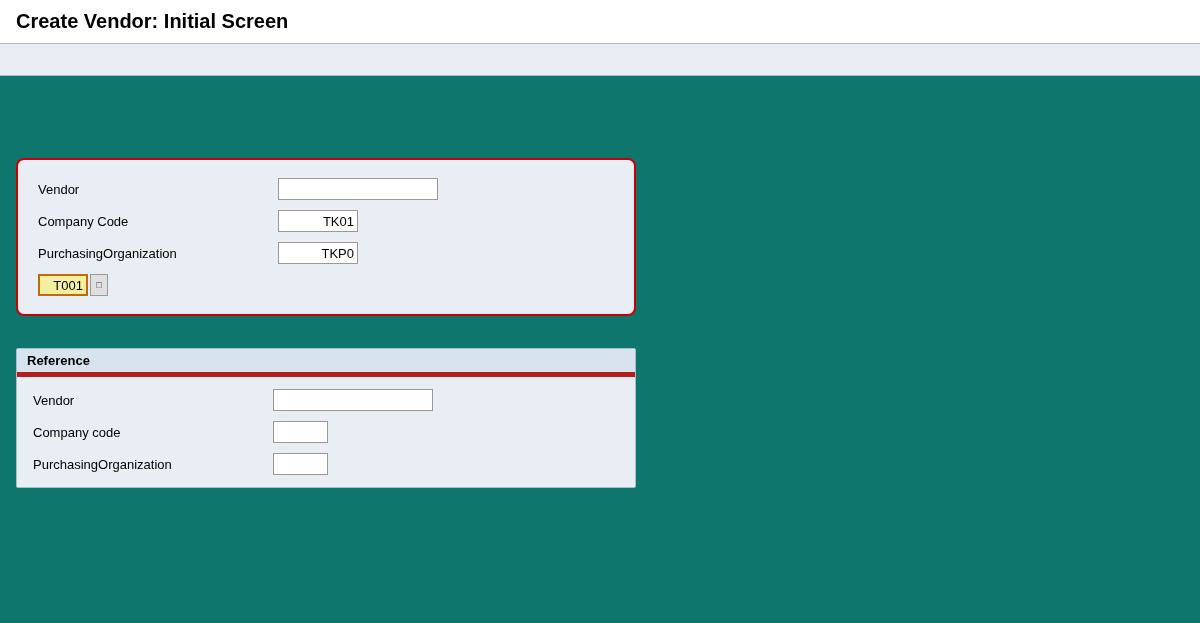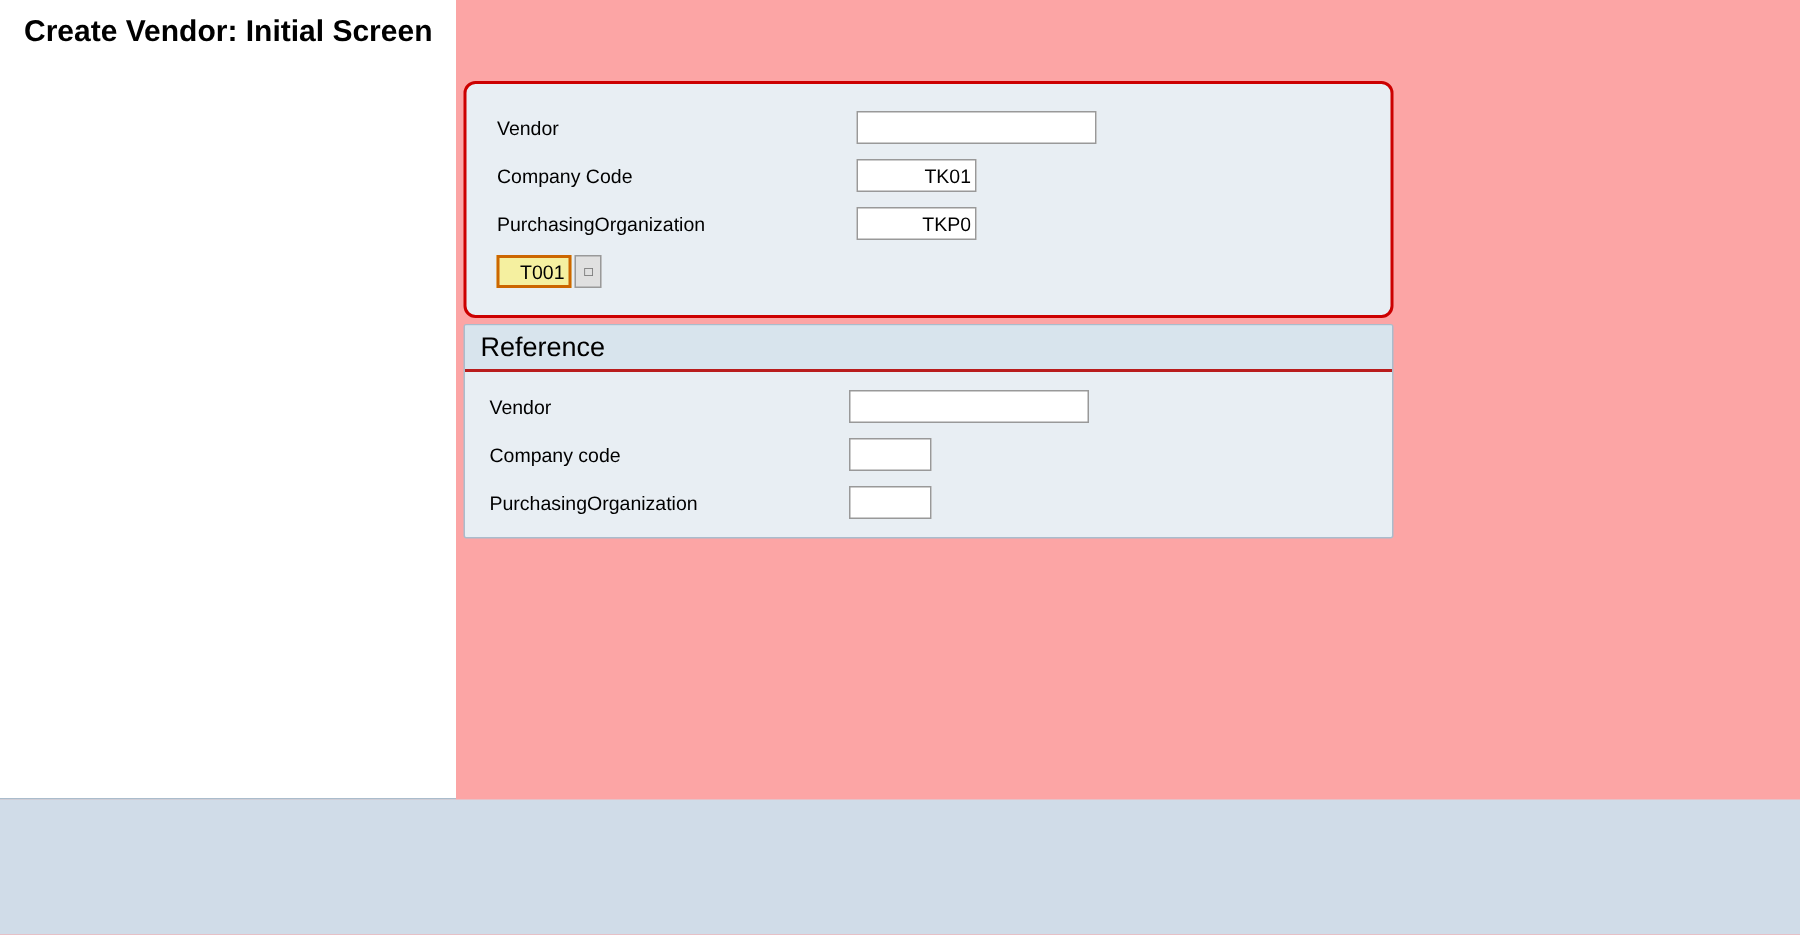--- a/index.html
+++ b/index.html
@@ -11,48 +11,48 @@
     body {
       font-family: Arial, Helvetica, sans-serif;
       font-size: 13px;
       background-color: #d0dce8;
       width: 1200px;
       height: 623px;
       overflow: hidden;
     }
 
     .main-container {
-      background-color: #fca5a5;
+      background-color: #0f766e;
       width: 1200px;
-      height: 533px;
-      display: flex;
-      flex-direction: row;
+      height: 623px;
+      display: flex;
+      flex-direction: column;
     }
 
     .page-title {
       background-color: #ffffff;
       padding: 10px 16px 10px 16px;
       font-size: 20px;
       font-weight: bold;
       color: #000000;
       border-bottom: 1px solid #aabccc;
     }
 
     .toolbar {
       background-color: #e8eef3;
       height: 32px;
       border-bottom: 1px solid #aabccc;
     }
 
     .content-area {
       flex: 1;
-      padding: 20px 5px;
-      display: flex;
-      flex-direction: column;
-      gap: 4px;
+      padding: 20px 16px;
+      display: flex;
+      flex-direction: column;
+      gap: 32px;
     }
 
     .red-bordered-section {
       border: 2px solid #cc0000;
       border-radius: 8px;
       background-color: #e8eef3;
       padding: 16px 20px;
       display: flex;
       flex-direction: column;
       gap: 6px;
@@ -123,24 +123,24 @@
     .reference-section {
       border: 1px solid #aabccc;
       border-radius: 2px;
       background-color: #e8eef3;
       width: 620px;
     }
 
     .reference-header {
       background-color: #d8e4ed;
       padding: 4px 10px;
-      font-size: 18px;
-      font-weight: normal;
+      font-size: 13px;
+      font-weight: bold;
       color: #000;
-      border-bottom: 2px solid #b91c1c;
+      border-bottom: 5px solid #b91c1c;
     }
 
     .reference-body {
       padding: 10px 16px;
       display: flex;
       flex-direction: column;
       gap: 6px;
     }
 
     .spacer {

